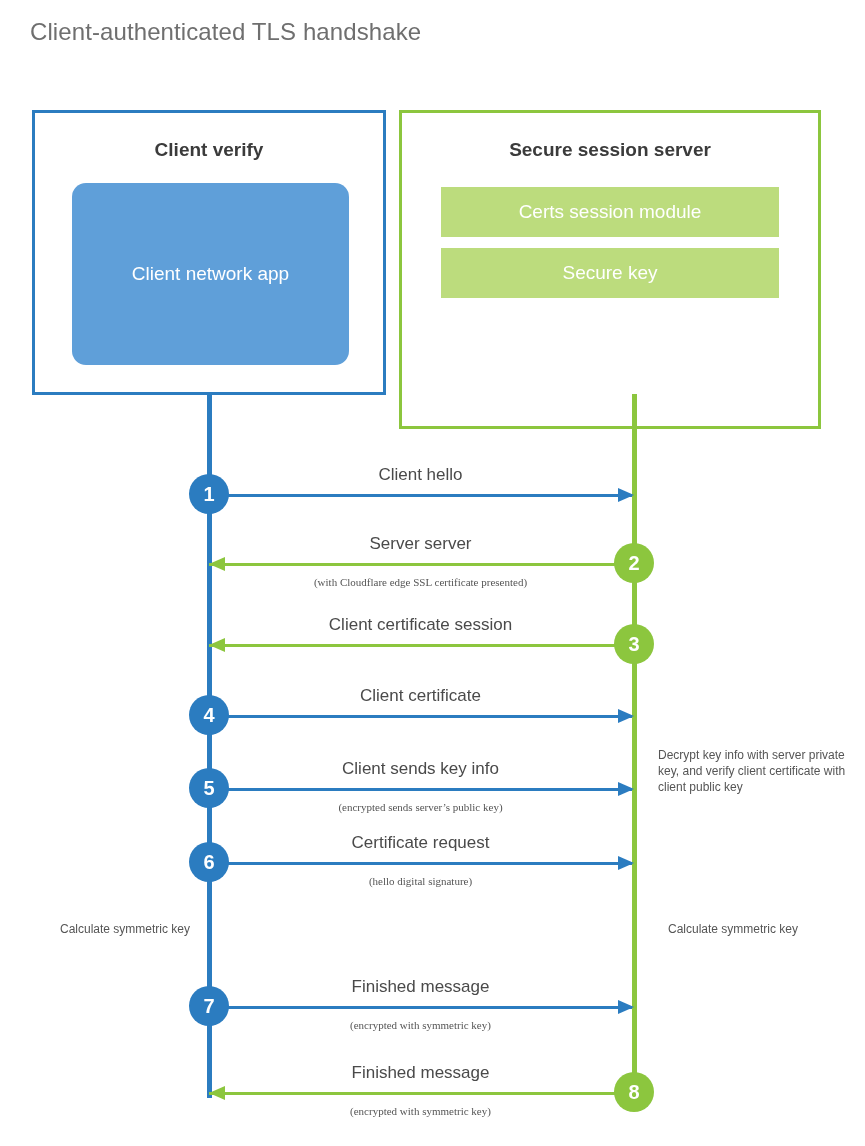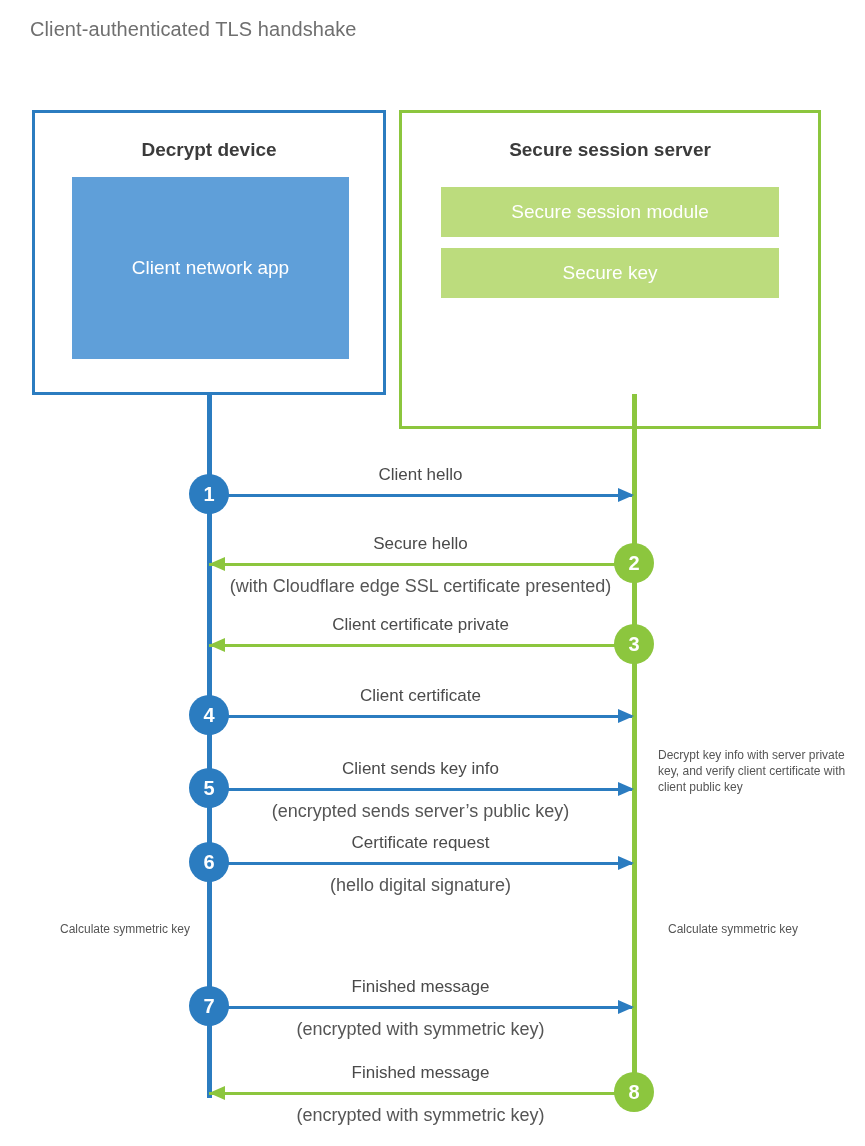--- a/index.html
+++ b/index.html
@@ -18,21 +18,21 @@
     position: relative;
     width: 865px;
     height: 1146px;
   }
 
   
   .page-title {
     position: absolute;
     left: 30px;
     top: 18px;
-    font-size: 20px;
+    font-size: 24px;
     font-weight: 400;
     color: #6f6f6f;
     letter-spacing: 0.1px;
     white-space: nowrap;
   }
 
   
   .endpoint-box {
     position: absolute;
     background: #ffffff;
@@ -56,31 +56,32 @@
     text-align: center;
     font-size: 19px;
     font-weight: bold;
     color: #3b3b3b;
     margin-top: 26px;
   }
 
   .client-app-block {
     position: absolute;
     left: 37px;
-    top: 64px;
+    top: 70px;
     width: 277px;
     height: 182px;
     background: #5f9fd9;
     color: #ffffff;
     font-size: 19px;
     display: flex;
     align-items: center;
     justify-content: center;
     text-align: center;
     line-height: 1.3;
+    border-radius: 14px;
   }
 
   .server-bars {
     position: absolute;
     left: 39px;
     top: 74px;
     width: 338px;
   }
   .server-bar {
     background: #bcdc7d;
@@ -159,24 +160,25 @@
     font-size: 17px;
     color: #4a4a4a;
     top: -29px;
     white-space: nowrap;
   }
   .msg-sub {
     position: absolute;
     left: 159px;
     width: 523px;
     text-align: center;
-    font-size: 18px;
+    font-size: 11px;
     color: #555555;
     top: 13px;
     white-space: nowrap;
+    font-family: Liberation Serif, serif;
   }
 
   
   .step-circle {
     position: absolute;
     width: 40px;
     height: 40px;
     border-radius: 50%;
     color: #ffffff;
     font-size: 20px;
@@ -224,52 +226,52 @@
   }
 </style>
 </head>
 <body>
 
 <div id="stage">
 
   <div class="page-title">Client-authenticated TLS handshake</div>
 
   <div class="endpoint-box box-client">
-    <div class="box-heading">Decrypt device</div>
+    <div class="box-heading">Client verify</div>
     <div class="client-app-block">Client network app</div>
   </div>
 
   <div class="endpoint-box box-server">
     <div class="box-heading">Secure session server</div>
     <div class="server-bars">
-      <div class="server-bar">Secure session module</div>
+      <div class="server-bar">Certs session module</div>
       <div class="server-bar">Secure key</div>
     </div>
   </div>
 
   <div class="lifeline lifeline-client"></div>
   <div class="lifeline lifeline-server"></div>
 
   <div class="msg" style="top:494px">
     <div class="msg-label">Client hello</div>
     <div class="msg-line to-server"></div>
     <div class="arrowhead right"></div>
     <div class="step-circle client-side">1</div>
   </div>
 
   <div class="msg" style="top:563px">
-    <div class="msg-label">Secure hello</div>
+    <div class="msg-label">Server server</div>
     <div class="msg-line to-client"></div>
     <div class="arrowhead left"></div>
     <div class="msg-sub">(with Cloudflare edge SSL certificate presented)</div>
     <div class="step-circle server-side">2</div>
   </div>
 
   <div class="msg" style="top:644px">
-    <div class="msg-label">Client certificate private</div>
+    <div class="msg-label">Client certificate session</div>
     <div class="msg-line to-client"></div>
     <div class="arrowhead left"></div>
     <div class="step-circle server-side">3</div>
   </div>
 
   <div class="msg" style="top:715px">
     <div class="msg-label">Client certificate</div>
     <div class="msg-line to-server"></div>
     <div class="arrowhead right"></div>
     <div class="step-circle client-side">4</div>

